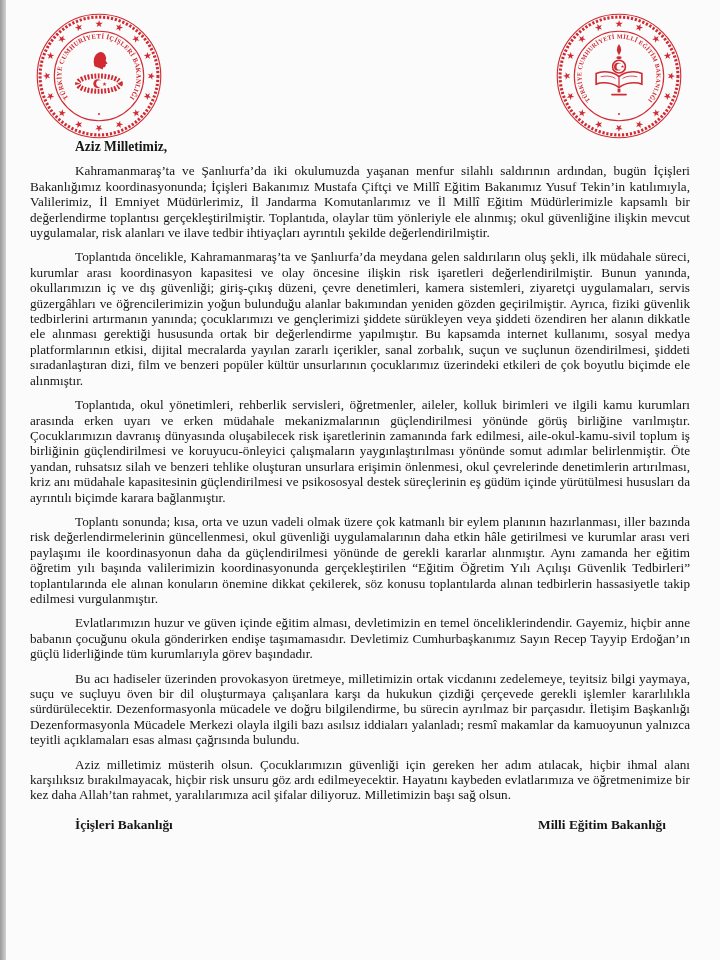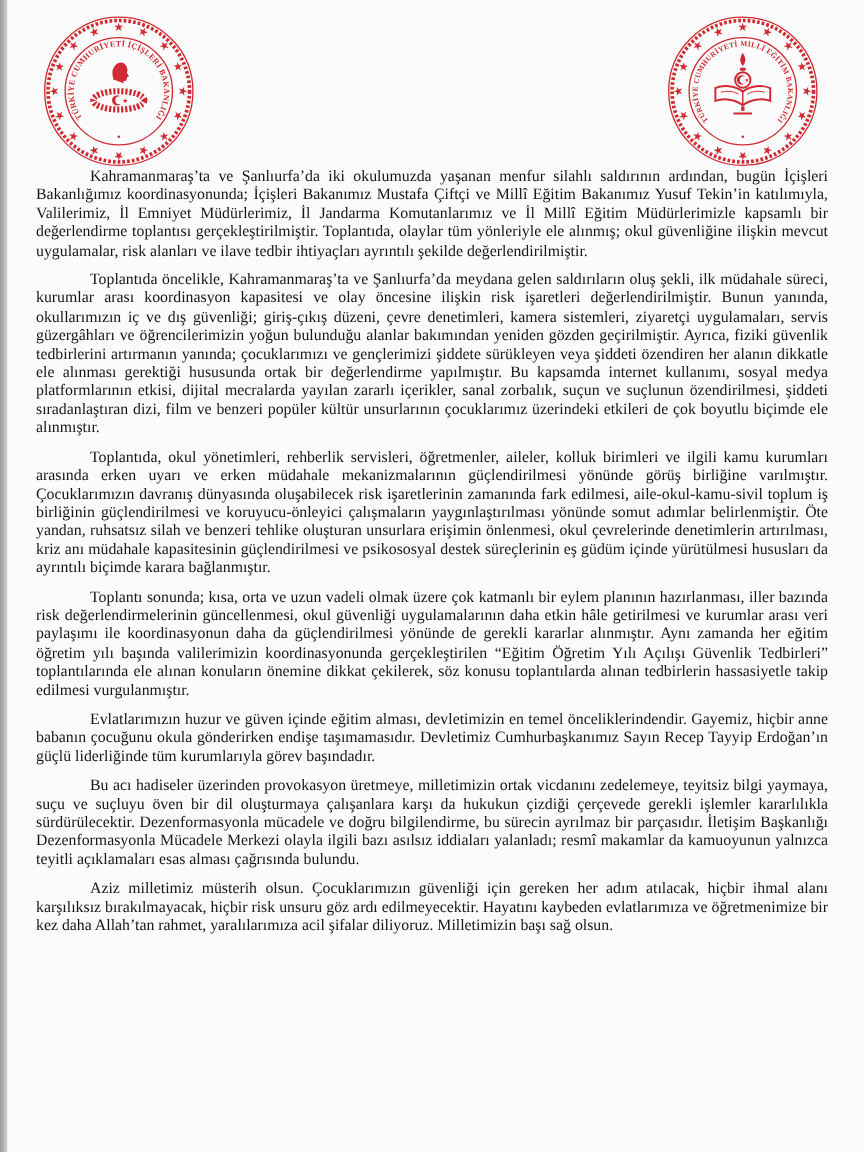--- a/index.html
+++ b/index.html
@@ -131,22 +131,27 @@
       <path class="red-s" stroke-width="1.6" fill="#fbfbfb" d="M62,62.5 C56,57.5 46,56.5 39.5,59.5 L39.5,70 C46,67.5 56,68.5 62,73.5 C68,68.5 78,67.5 84.5,70 L84.5,59.5 C78,56.5 68,57.5 62,62.5 Z"></path>
       <path class="red-s" stroke-width="1.2" d="M62,62.5 L62,73.5"></path>
       <path class="red-s" stroke-width="0.8" d="M44,62.8 C50,61.3 55.5,62.3 58.5,64.6"></path>
       <path class="red-s" stroke-width="0.8" d="M80,62.8 C74,61.3 68.5,62.3 65.5,64.6"></path>
       <rect class="red-f" x="60.6" y="74.5" width="2.8" height="3.6"></rect>
       <path class="red-s" stroke-width="1.6" stroke-linecap="round" d="M55,80.3 h14"></path>
     </g>
   </svg>
 
   <div class="content">
+    <p class="salutation">Aziz Milletimiz,</p>
     <p class="para">Kahramanmaraş’ta ve Şanlıurfa’da iki okulumuzda yaşanan menfur silahlı saldırının ardından, bugün İçişleri Bakanlığımız koordinasyonunda; İçişleri Bakanımız Mustafa Çiftçi ve Millî Eğitim Bakanımız Yusuf Tekin’in katılımıyla, Valilerimiz, İl Emniyet Müdürlerimiz, İl Jandarma Komutanlarımız ve İl Millî Eğitim Müdürlerimizle kapsamlı bir değerlendirme toplantısı gerçekleştirilmiştir. Toplantıda, olaylar tüm yönleriyle ele alınmış; okul güvenliğine ilişkin mevcut uygulamalar, risk alanları ve ilave tedbir ihtiyaçları ayrıntılı şekilde değerlendirilmiştir.</p>
     <p class="para">Toplantıda öncelikle, Kahramanmaraş’ta ve Şanlıurfa’da meydana gelen saldırıların oluş şekli, ilk müdahale süreci, kurumlar arası koordinasyon kapasitesi ve olay öncesine ilişkin risk işaretleri değerlendirilmiştir. Bunun yanında, okullarımızın iç ve dış güvenliği; giriş-çıkış düzeni, çevre denetimleri, kamera sistemleri, ziyaretçi uygulamaları, servis güzergâhları ve öğrencilerimizin yoğun bulunduğu alanlar bakımından yeniden gözden geçirilmiştir. Ayrıca, fiziki güvenlik tedbirlerini artırmanın yanında; çocuklarımızı ve gençlerimizi şiddete sürükleyen veya şiddeti özendiren her alanın dikkatle ele alınması gerektiği hususunda ortak bir değerlendirme yapılmıştır. Bu kapsamda internet kullanımı, sosyal medya platformlarının etkisi, dijital mecralarda yayılan zararlı içerikler, sanal zorbalık, suçun ve suçlunun özendirilmesi, şiddeti sıradanlaştıran dizi, film ve benzeri popüler kültür unsurlarının çocuklarımız üzerindeki etkileri de çok boyutlu biçimde ele alınmıştır.</p>
     <p class="para">Toplantıda, okul yönetimleri, rehberlik servisleri, öğretmenler, aileler, kolluk birimleri ve ilgili kamu kurumları arasında erken uyarı ve erken müdahale mekanizmalarının güçlendirilmesi yönünde görüş birliğine varılmıştır. Çocuklarımızın davranış dünyasında oluşabilecek risk işaretlerinin zamanında fark edilmesi, aile-okul-kamu-sivil toplum iş birliğinin güçlendirilmesi ve koruyucu-önleyici çalışmaların yaygınlaştırılması yönünde somut adımlar belirlenmiştir. Öte yandan, ruhsatsız silah ve benzeri tehlike oluşturan unsurlara erişimin önlenmesi, okul çevrelerinde denetimlerin artırılması, kriz anı müdahale kapasitesinin güçlendirilmesi ve psikososyal destek süreçlerinin eş güdüm içinde yürütülmesi hususları da ayrıntılı biçimde karara bağlanmıştır.</p>
     <p class="para">Toplantı sonunda; kısa, orta ve uzun vadeli olmak üzere çok katmanlı bir eylem planının hazırlanması, iller bazında risk değerlendirmelerinin güncellenmesi, okul güvenliği uygulamalarının daha etkin hâle getirilmesi ve kurumlar arası veri paylaşımı ile koordinasyonun daha da güçlendirilmesi yönünde de gerekli kararlar alınmıştır. Aynı zamanda her eğitim öğretim yılı başında valilerimizin koordinasyonunda gerçekleştirilen “Eğitim Öğretim Yılı Açılışı Güvenlik Tedbirleri” toplantılarında ele alınan konuların önemine dikkat çekilerek, söz konusu toplantılarda alınan tedbirlerin hassasiyetle takip edilmesi vurgulanmıştır.</p>
     <p class="para">Evlatlarımızın huzur ve güven içinde eğitim alması, devletimizin en temel önceliklerindendir. Gayemiz, hiçbir anne babanın çocuğunu okula gönderirken endişe taşımamasıdır. Devletimiz Cumhurbaşkanımız Sayın Recep Tayyip Erdoğan’ın güçlü liderliğinde tüm kurumlarıyla görev başındadır.</p>
     <p class="para">Bu acı hadiseler üzerinden provokasyon üretmeye, milletimizin ortak vicdanını zedelemeye, teyitsiz bilgi yaymaya, suçu ve suçluyu öven bir dil oluşturmaya çalışanlara karşı da hukukun çizdiği çerçevede gerekli işlemler kararlılıkla sürdürülecektir. Dezenformasyonla mücadele ve doğru bilgilendirme, bu sürecin ayrılmaz bir parçasıdır. İletişim Başkanlığı Dezenformasyonla Mücadele Merkezi olayla ilgili bazı asılsız iddiaları yalanladı; resmî makamlar da kamuoyunun yalnızca teyitli açıklamaları esas alması çağrısında bulundu.</p>
     <p class="para">Aziz milletimiz müsterih olsun. Çocuklarımızın güvenliği için gereken her adım atılacak, hiçbir ihmal alanı karşılıksız bırakılmayacak, hiçbir risk unsuru göz ardı edilmeyecektir. Hayatını kaybeden evlatlarımıza ve öğretmenimize bir kez daha Allah’tan rahmet, yaralılarımıza acil şifalar diliyoruz. Milletimizin başı sağ olsun.</p>
+    <div class="signatures">
+      <span>İçişleri Bakanlığı</span>
+      <span>Milli Eğitim Bakanlığı</span>
+    </div>
   </div>
 
 </div>
 
 </body></html>

